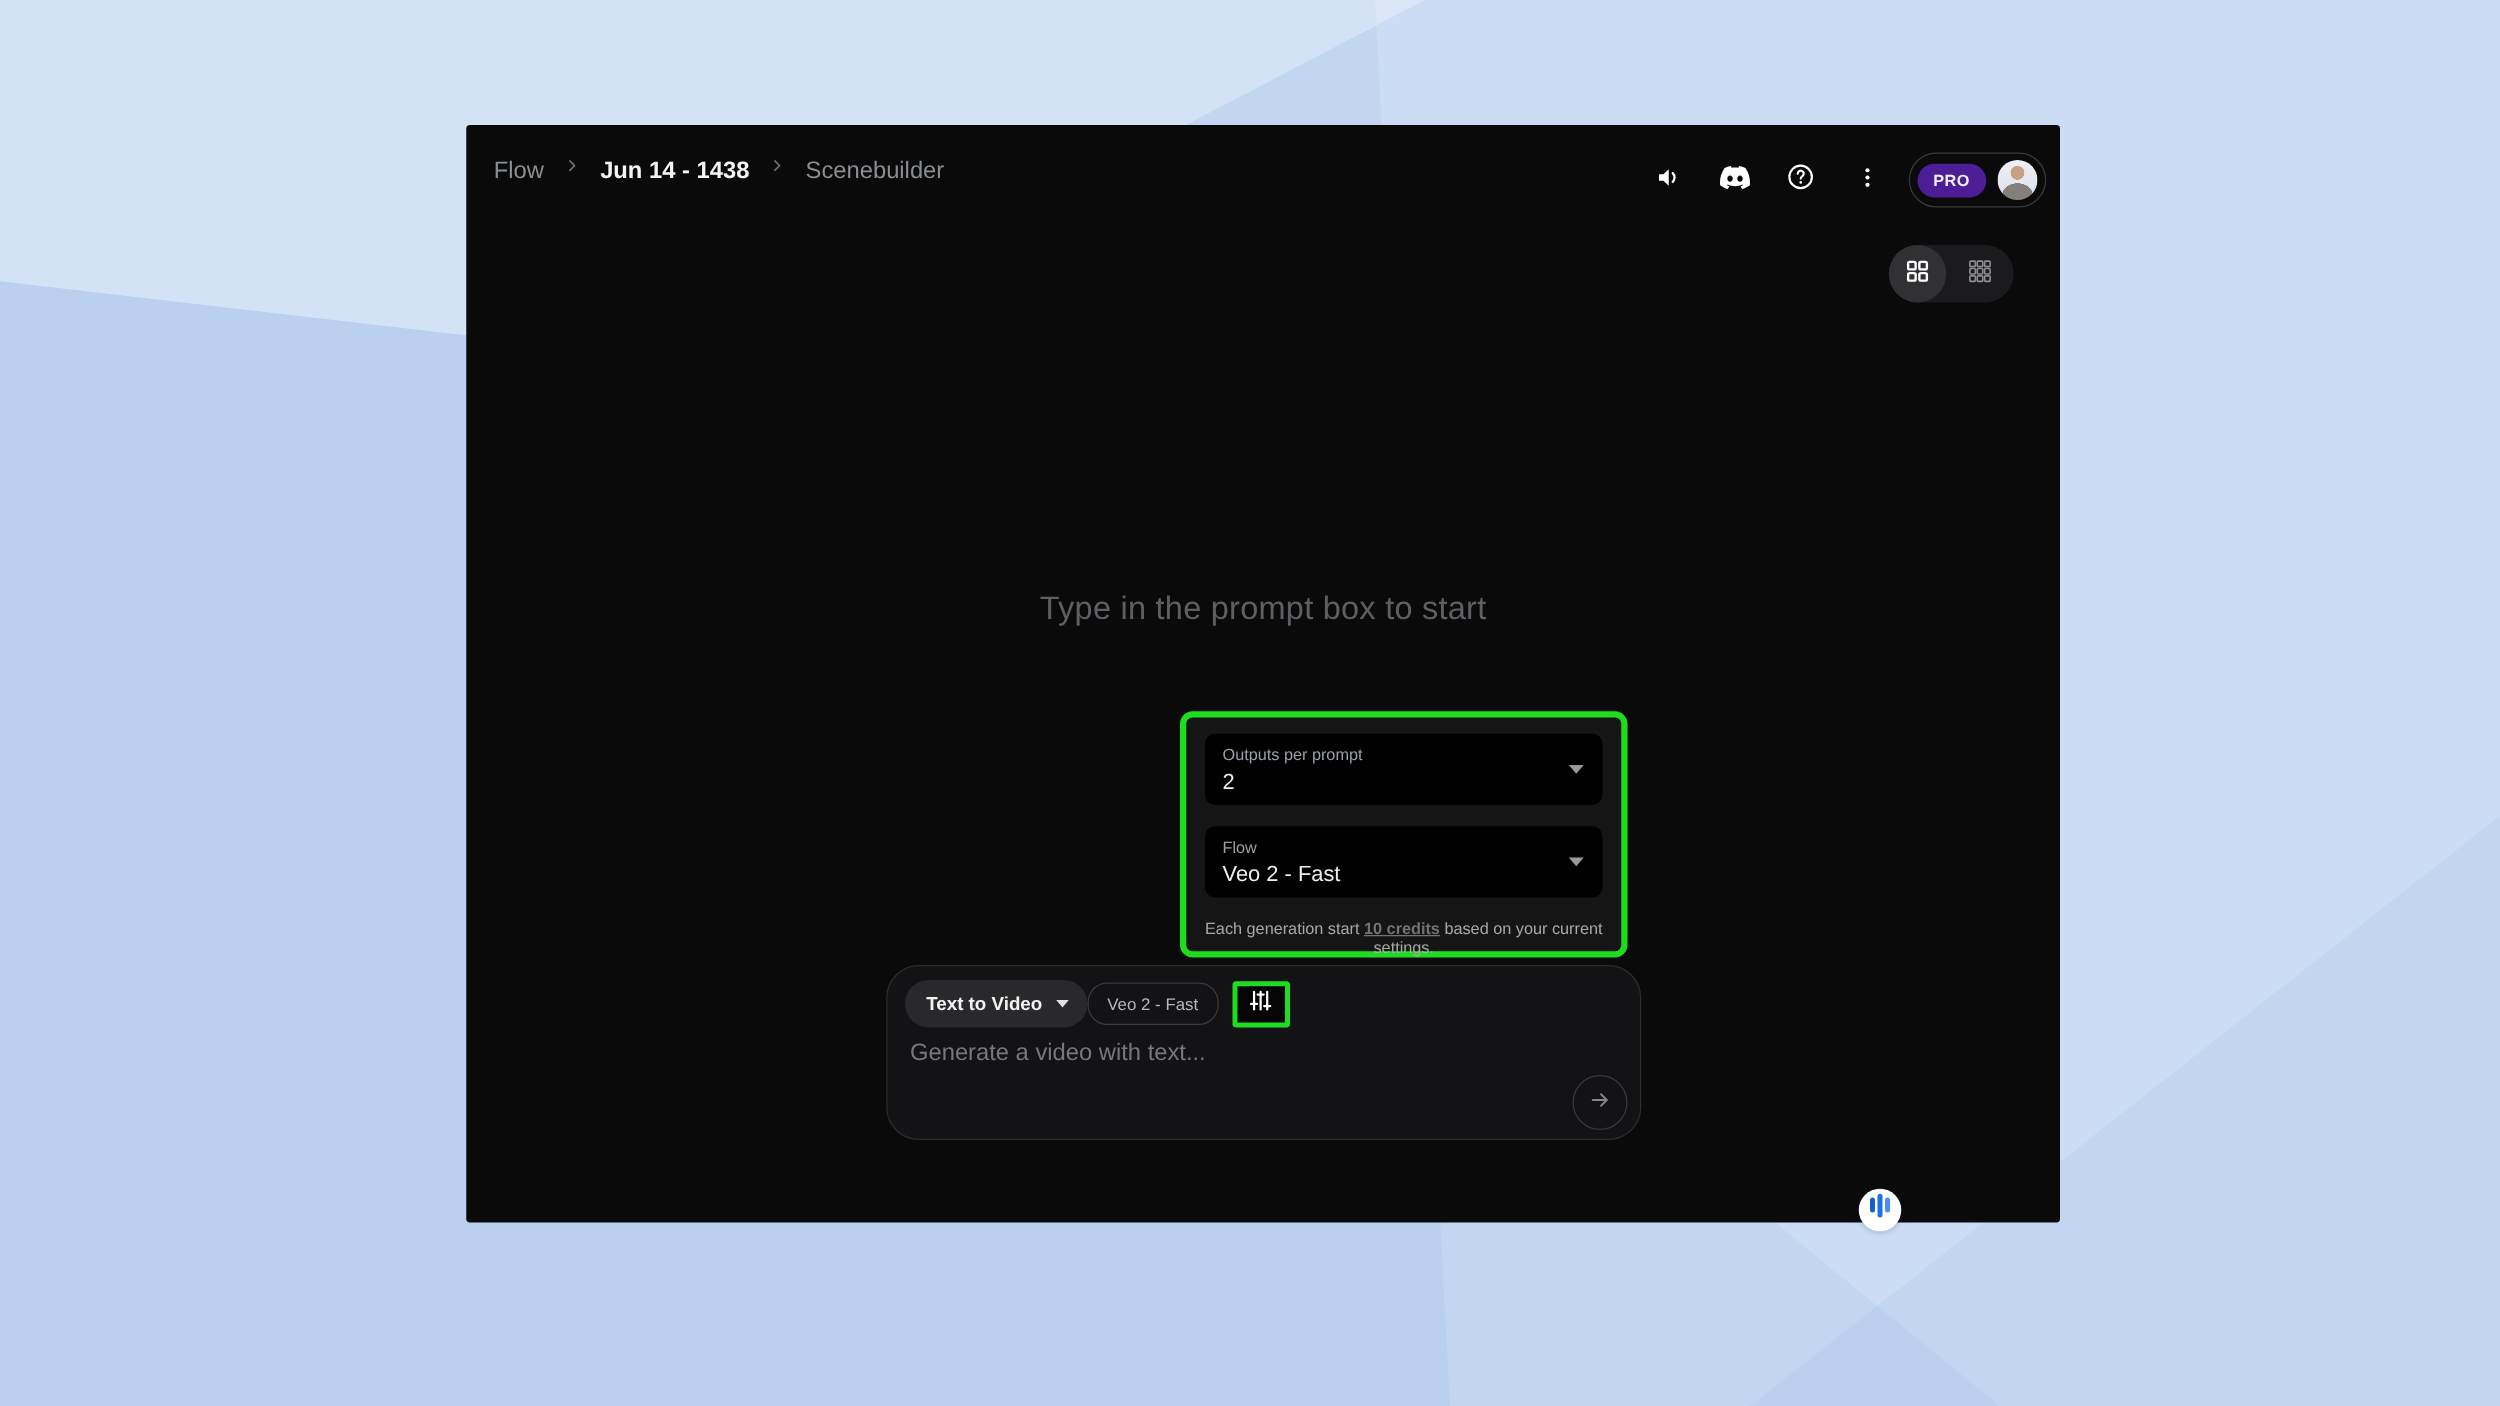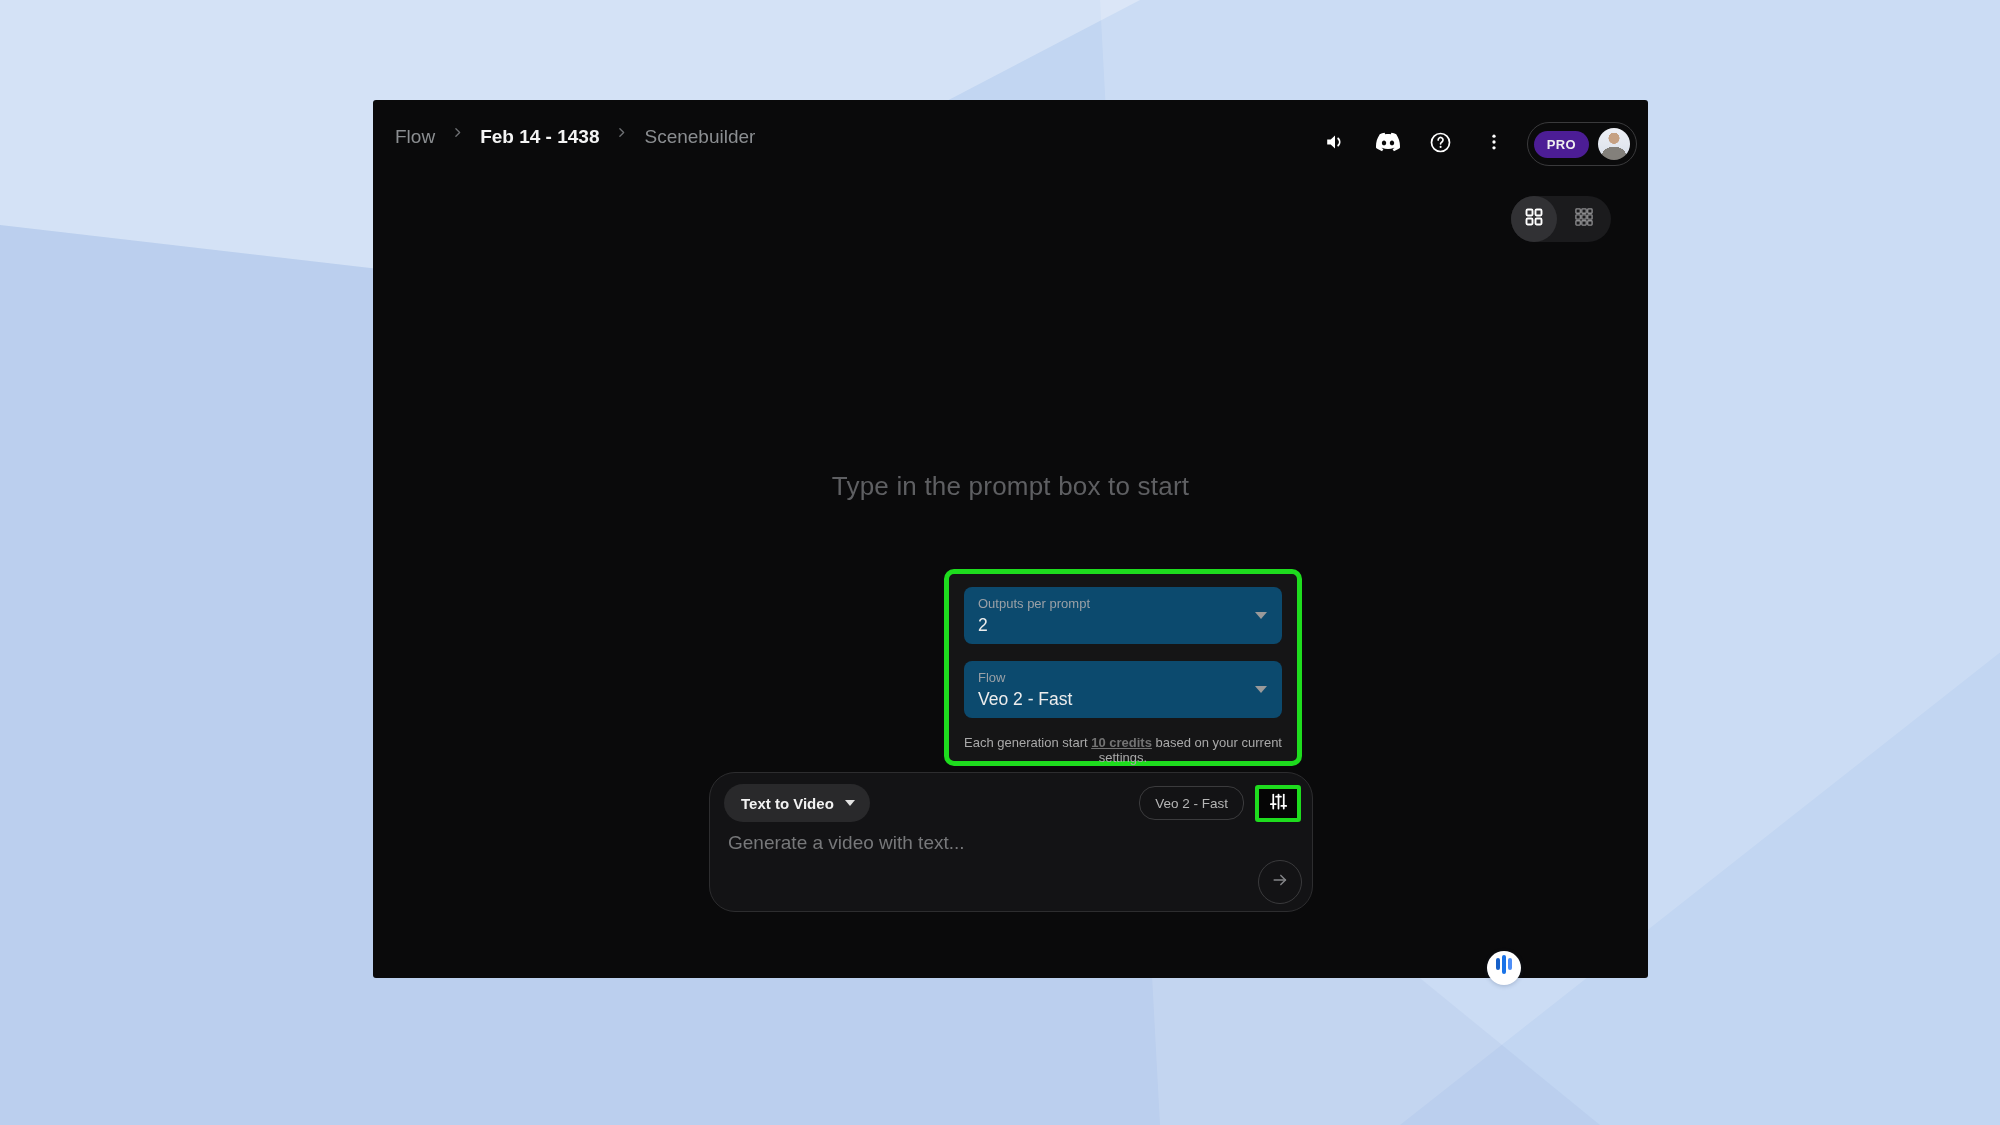--- a/index.html
+++ b/index.html
@@ -45,33 +45,33 @@
   .vt-opt.plain{flex:1;}
 
   
   .empty-state{position:absolute;left:0;right:0;top:371px;text-align:center;font-size:26px;color:#5e5f62;letter-spacing:.2px;}
 
   
   .settings-pop{
     position:absolute;left:571px;top:469px;width:358px;height:197px;box-sizing:border-box;
     background:#151516;border:5px solid #1edc1e;border-radius:10px;padding:13px 15px 0;
   }
-  .select-field{position:relative;height:57px;background:#0c4a6e;border-radius:8px;padding:9px 14px 0;box-sizing:border-box;margin-bottom:17px;cursor:pointer;}
+  .select-field{position:relative;height:57px;background:#000000;border-radius:8px;padding:9px 14px 0;box-sizing:border-box;margin-bottom:17px;cursor:pointer;}
   .select-label{font-size:13px;color:#9aa0a6;}
   .select-value{font-size:17.5px;color:#ededed;margin-top:4px;}
   .select-caret{position:absolute;right:15px;top:25px;width:0;height:0;border-left:6px solid transparent;border-right:6px solid transparent;border-top:7px solid #9a9a9a;}
   .settings-footer{margin-top:16px;text-align:center;font-size:13px;color:#a9a9a9;}
   .settings-footer .credits{color:#737373;font-weight:700;text-decoration:underline;cursor:pointer;}
 
   
   .prompt-bar{
     position:absolute;left:336px;top:672px;width:604px;height:140px;box-sizing:border-box;
     background:#131315;border:1px solid #2d2d2f;border-radius:26px;
   }
-  .pb-row{position:absolute;left:14px;right:11px;top:11px;display:flex;justify-content:space-between;align-items:center;}
+  .pb-row{position:absolute;left:14px;right:11px;top:11px;display:flex;justify-content:flex-start;align-items:center;}
   .mode-pill{height:38px;background:#29292b;border-radius:20px;display:flex;align-items:center;gap:11px;padding:0 15px 0 17px;color:#f2f2f2;font-size:15px;font-weight:600;cursor:pointer;}
   .mode-caret{width:0;height:0;border-left:5px solid transparent;border-right:5px solid transparent;border-top:6px solid #e3e3e3;}
   .pb-right{display:flex;align-items:center;gap:11px;}
   .model-chip{height:32px;border:1px solid #3b3b3d;border-radius:16px;color:#b6b6b6;font-size:13.5px;display:flex;align-items:center;padding:0 15px;cursor:pointer;}
   .tune-btn{width:46px;height:37px;box-sizing:border-box;border:4px solid #1edc1e;border-radius:3px;background:#050505;display:flex;align-items:center;justify-content:center;cursor:pointer;}
   .prompt-input{
     position:absolute;left:16px;top:57px;width:440px;height:52px;background:transparent;border:none;outline:none;
     color:#dddddd;font-size:19px;font-family:inherit;resize:none;
   }
   .prompt-input::placeholder{color:#77787a;}
@@ -93,21 +93,21 @@
 
 <div class="window">
 
   <div class="breadcrumb">
     <span class="crumb">Flow</span>
     <span class="crumb-sep">
       <svg width="13" height="13" viewBox="0 0 24 24" fill="none" stroke="#6f7174" stroke-width="2.4" stroke-linecap="round" stroke-linejoin="round">
           <polyline points="9,5 16,12 9,19"></polyline>
         </svg>
     </span>
-    <span class="crumb active">Feb 14 - 1438</span>
+    <span class="crumb active">Jun 14 - 1438</span>
     <span class="crumb-sep">
       <svg width="13" height="13" viewBox="0 0 24 24" fill="none" stroke="#6f7174" stroke-width="2.4" stroke-linecap="round" stroke-linejoin="round">
           <polyline points="9,5 16,12 9,19"></polyline>
         </svg>
     </span>
     <span class="crumb">Scenebuilder</span>
   </div>
 
   <div class="header-actions">
     <div class="icon-btn">

